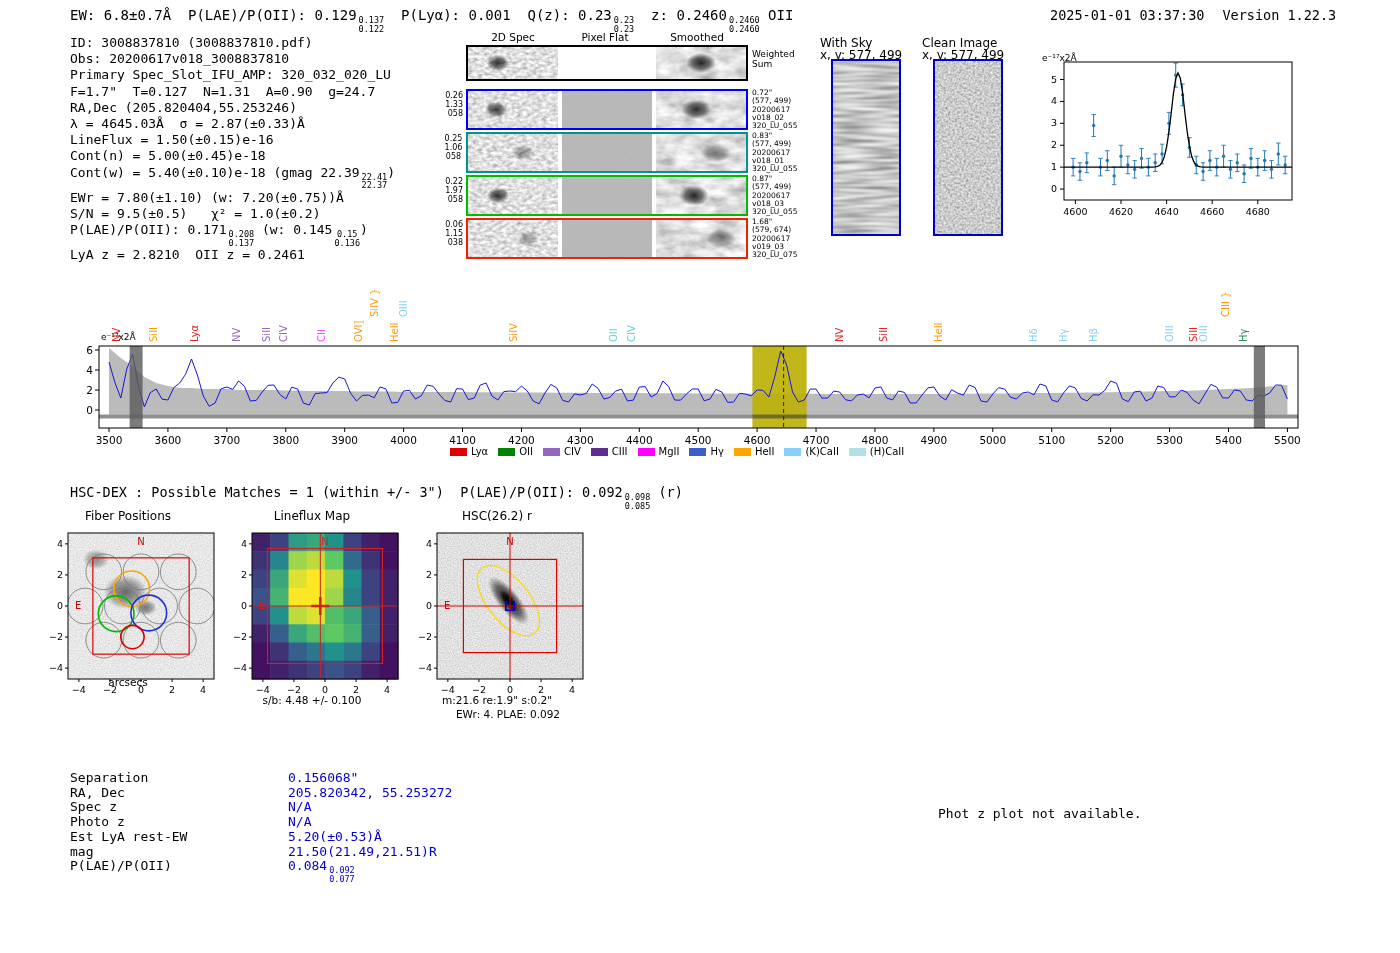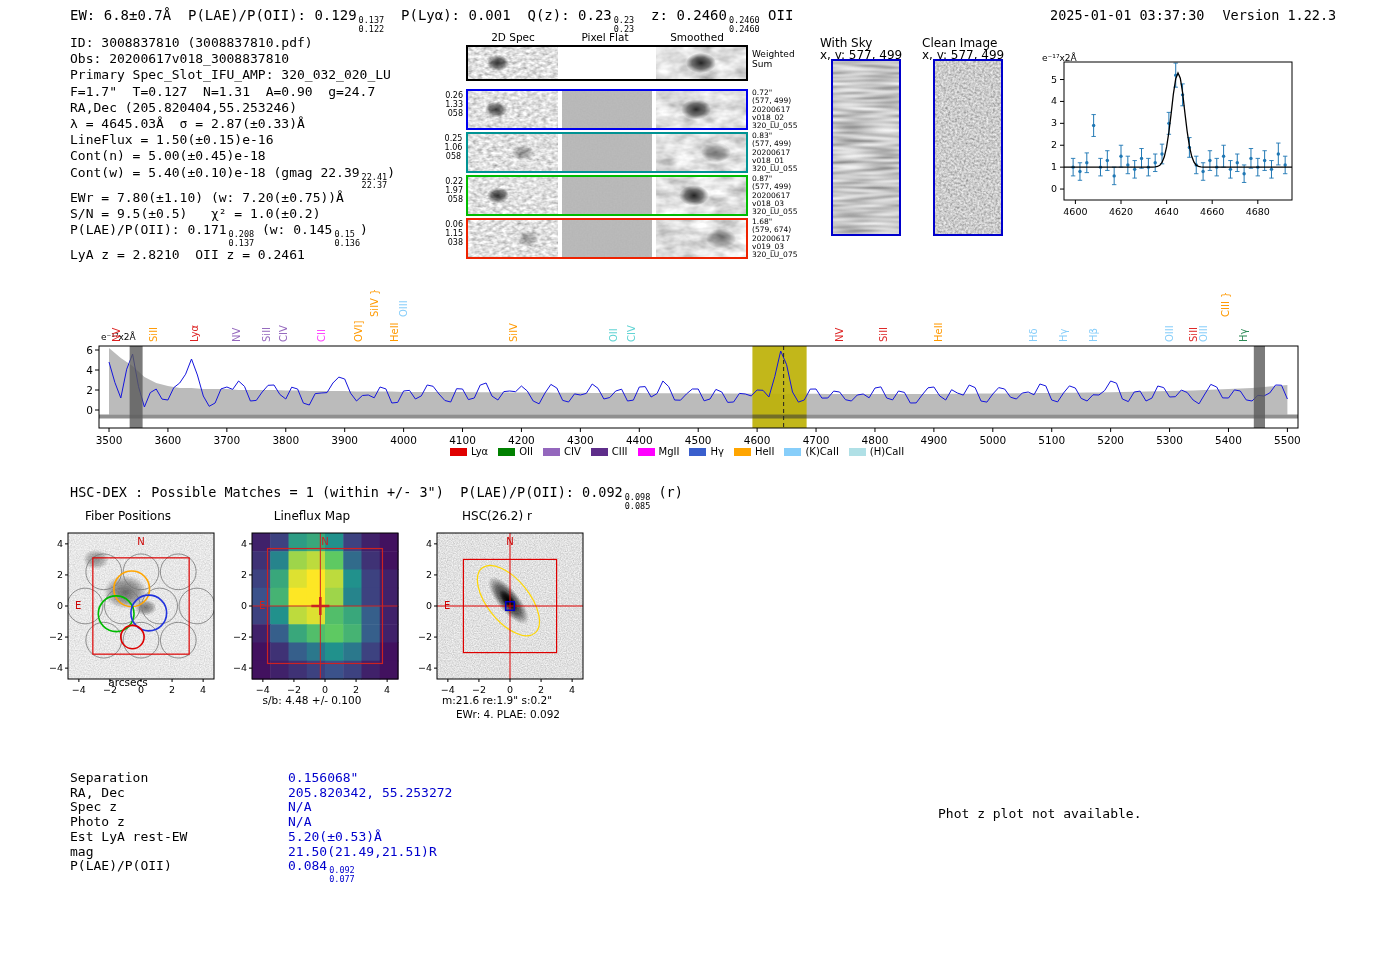--- a/index.html
+++ b/index.html
@@ -6,21 +6,21 @@
   #page{position:relative;width:1400px;height:953px;background:#fff;overflow:hidden;
         font-family:"DejaVu Sans Mono","Liberation Mono",monospace;color:#000;}
   .abs{position:absolute;}
   .pre{white-space:pre;}
   .sans{font-family:"DejaVu Sans","Liberation Sans",sans-serif;}
   svg text{font-family:"DejaVu Sans","Liberation Sans",sans-serif;}
   #hdr-left{left:70px;top:7px;font-size:14px;}
   #hdr-right{left:1050px;top:7px;font-size:13.5px;}
   #hdr-right .ver{margin-left:18px;}
   .stk{display:inline-flex;flex-direction:column;font-size:8.5px;line-height:8.5px;
-       vertical-align:-3px;margin-left:2px;}
+       vertical-align:-3px;margin-left:2px;align-items:center;}
   .stk span{display:block;}
   #info{left:70px;top:35px;}
   .iline{white-space:pre;line-height:16.2px;font-size:13px;}
   #cutouts{left:444px;top:31px;width:400px;height:240px;}
   .cut-title{position:absolute;top:0;width:90px;text-align:center;font-size:10.5px;}
   .cutrow{position:absolute;left:22px;width:282px;border:2px solid #000;background:#fff;box-sizing:border-box;}
   .cut-left{position:absolute;left:0;width:19px;text-align:right;font-size:8px;line-height:9px;}
   .cut-right{position:absolute;left:308px;width:80px;font-size:7.5px;line-height:8.3px;}
   .cut-right.big{font-size:9px;line-height:10px;}
   .sky-title{width:95px;font-size:12px;line-height:12px;}

